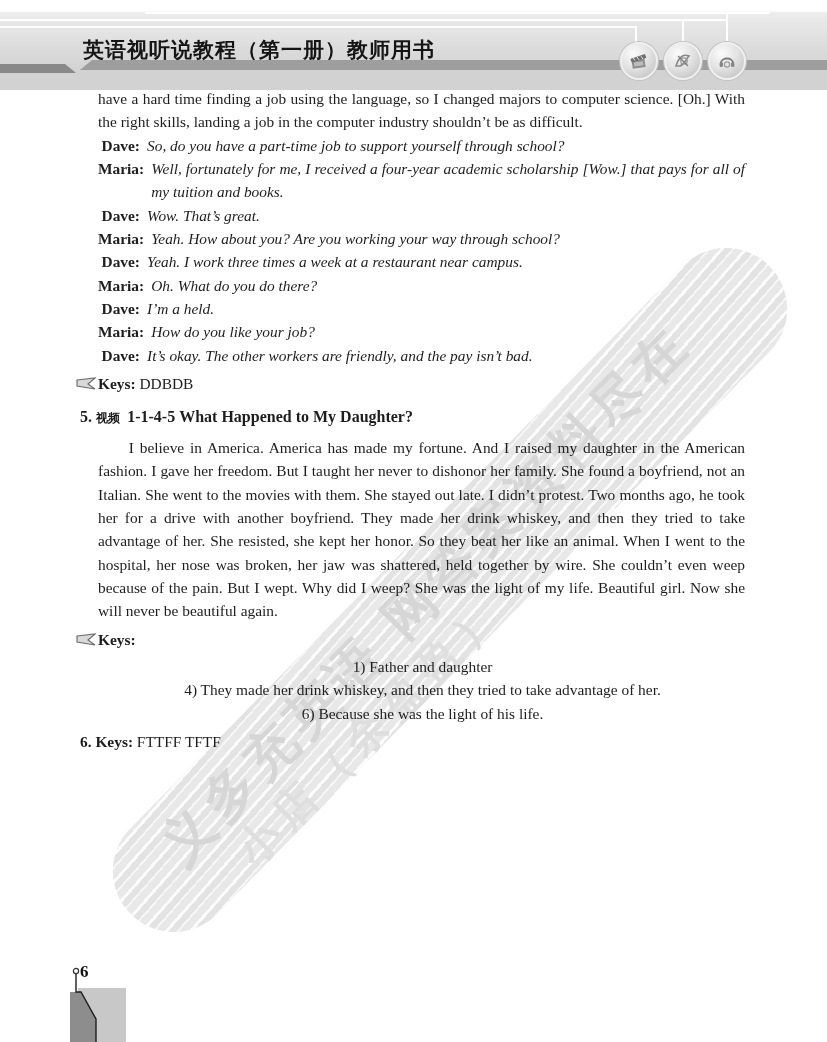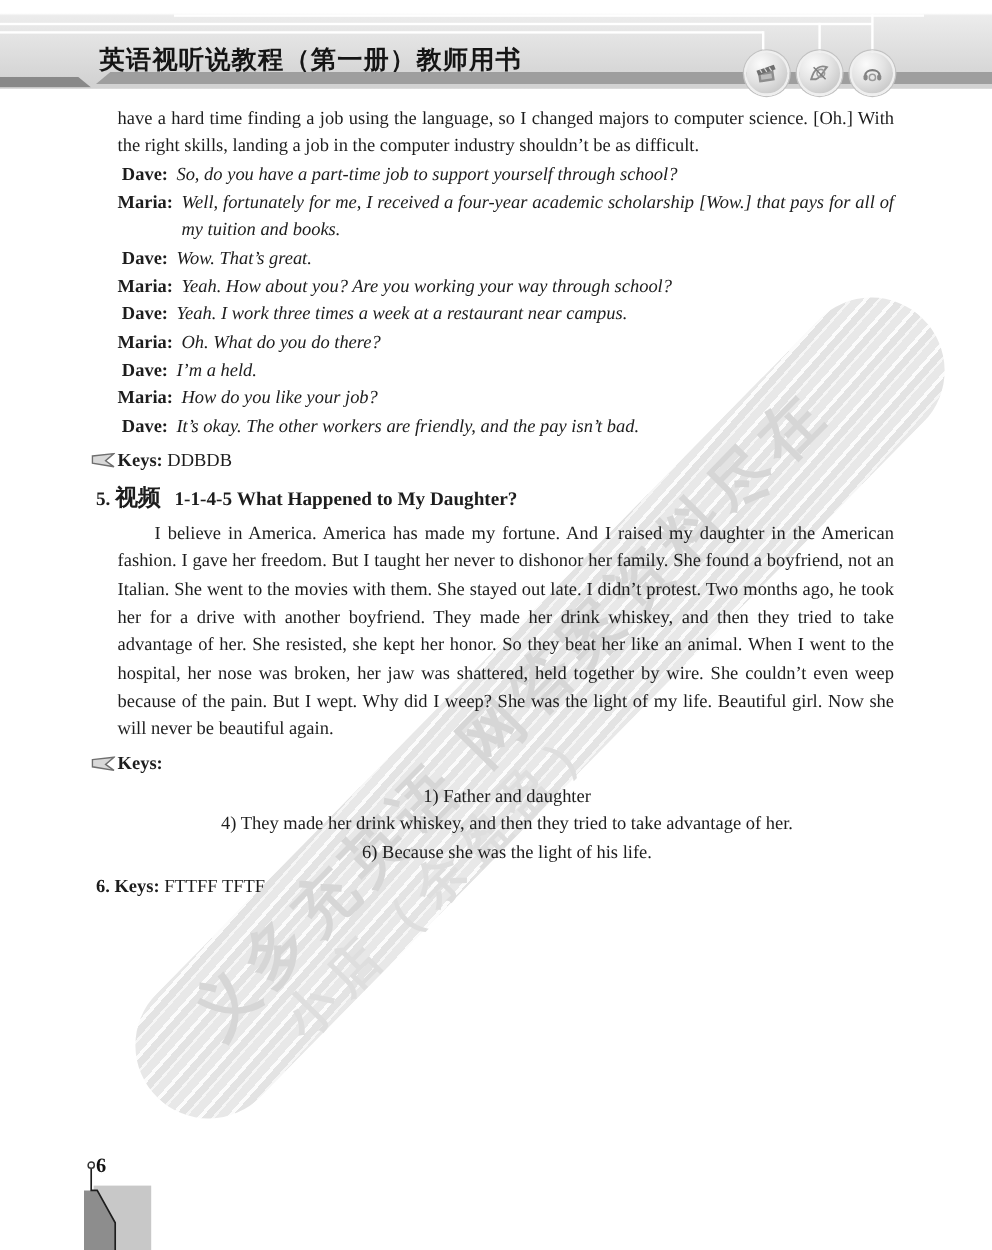--- a/index.html
+++ b/index.html
@@ -26,21 +26,21 @@
     font-family:"Liberation Sans", sans-serif;font-weight:bold;
     font-size:52px;letter-spacing:7px;color:#d6d6d6;
   }
   .wm-t2{
     position:absolute;left:120px;top:88px;white-space:nowrap;
     font-family:"Liberation Sans", sans-serif;font-weight:bold;
     font-size:42px;letter-spacing:9px;color:#dedede;
   }
   
   .header{
-    position:absolute;left:0;top:0;width:827px;height:74px;z-index:2;
+    position:absolute;left:0;top:0;width:827px;height:90px;z-index:2;
     background:linear-gradient(180deg,#ffffff 0px,#ffffff 11px,#ececec 13px,#d2d2d2 70px);
   }
   .hline{position:absolute;background:#ffffff;}
   .hl-a{left:145px;top:12px;width:625px;height:2px;}
   .hl-b{left:0;top:19px;width:727px;height:2px;}
   .hl-c{left:0;top:26px;width:636px;height:2px;}
   .hv-1{left:635px;top:26px;width:2px;height:21px;}
   .hv-2{left:682px;top:19px;width:2px;height:28px;}
   .hv-3{left:726px;top:12px;width:2px;height:35px;}
   .hdr-title{
@@ -69,21 +69,21 @@
     font-size:15.4px;line-height:23.35px;text-align:justify;
   }
   .cont-para{}
   .drow{display:flex;}
   .spk{flex:0 0 42px;text-align:right;font-weight:bold;margin-right:7px;white-space:nowrap;}
   .dtxt{flex:1;text-align:justify;font-style:italic;}
   .keys-line{position:relative;margin-top:5px;}
   .keys-line b{font-weight:bold;}
   .pennant{position:absolute;left:-22px;top:5px;width:20px;height:14px;}
   .sec-title{margin-top:10px;margin-left:-18px;font-weight:bold;font-size:16px;}
-  .sec-title .cjk{font-family:Liberation Mono, monospace;font-size:19px;}
+  .sec-title .cjk{font-family:Liberation Mono, monospace;font-size:12px;}
   .para5{margin-top:4px;text-indent:2em;}
   .keys-list{margin:4px 0 0 2px;padding:0;list-style:none;}
   .keys-list li{text-align:center;}
   .keys3{margin-top:5px;margin-left:-18px;}
   .keys3 b{font-weight:bold;}
   
   .pg-num{
     position:absolute;left:80px;top:962px;font-weight:bold;font-size:17px;
     font-family:"Liberation Serif", serif;color:#111;z-index:1;
   }

